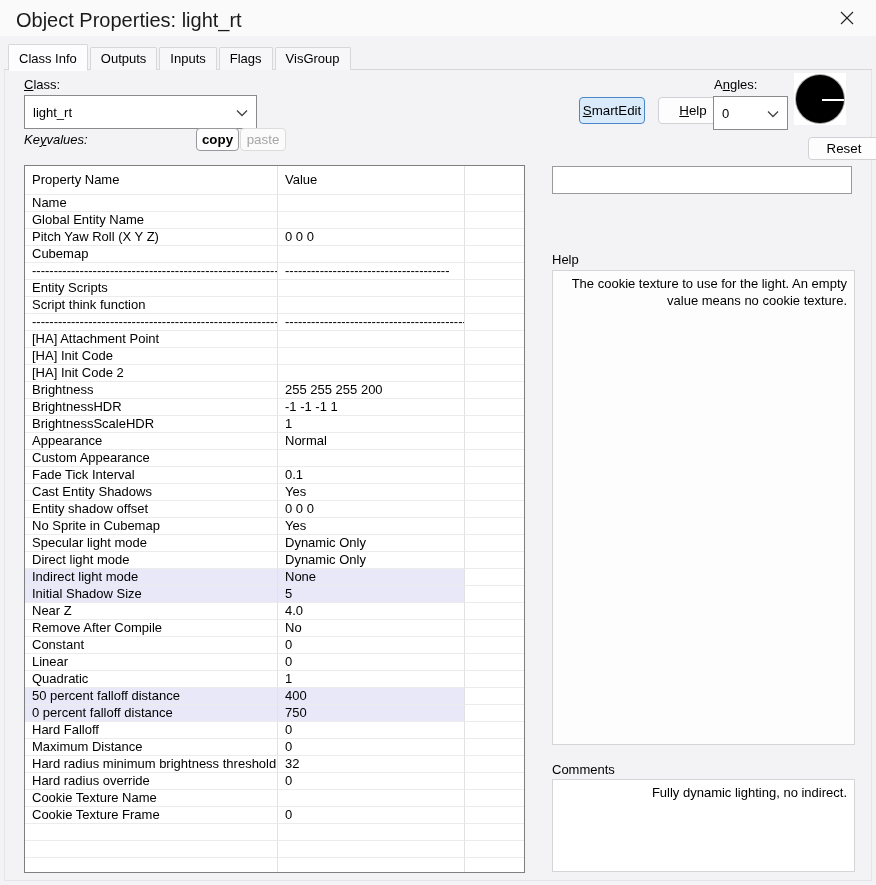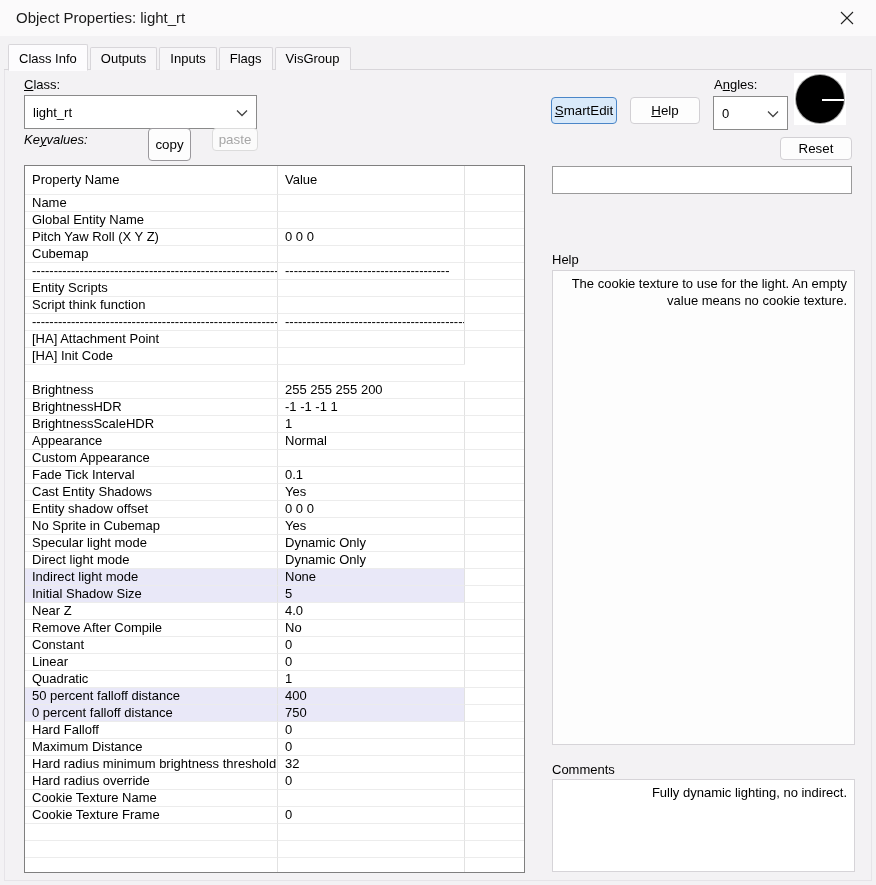--- a/index.html
+++ b/index.html
@@ -10,38 +10,38 @@
     --smartedit-bg:#d9eafa; --smartedit-border:#4a86c8;
     --disabled-text:#a6a6a6; --panel-border:#d6d4d8; --panel-bg:#fdfdfd;
   }
   *{box-sizing:border-box;}
   html,body{margin:0;padding:0;}
   body{font-family:"Liberation Sans",sans-serif;font-size:13px;color:#000;}
   .window{position:relative;width:876px;height:885px;background:var(--dialog-bg);overflow:hidden;}
 
   
   .titlebar{position:absolute;left:0;top:0;width:876px;height:36px;background:var(--titlebar-bg);}
-  .title{position:absolute;left:16px;top:9px;font-size:15px;color:#1b1b1b;}
+  .title{position:absolute;left:16px;top:9px;font-size:20px;color:#1b1b1b;}
   .close-btn{position:absolute;right:8px;top:2px;width:42px;height:32px;display:flex;align-items:center;justify-content:center;cursor:default;}
 
   
   .tabbar{position:absolute;left:4px;top:45px;right:4px;height:25px;border-bottom:1px solid #d8d6da;padding-left:4px;display:flex;align-items:flex-end;}
   .tab{position:relative;top:1px;padding:3px 10px 4px 10px;border:1px solid #d8d6da;border-bottom:none;background:#f7f6f8;margin-right:2px;white-space:nowrap;border-radius:2px 2px 0 0;}
   .tab.active{background:#fdfcfe;padding-top:6px;margin-bottom:-1px;border-bottom:1px solid #fdfcfe;z-index:2;}
   .tabpage{position:absolute;left:4px;top:70px;right:4px;bottom:4px;border:1px solid var(--page-border);border-top:none;}
 
   .lbl{position:absolute;white-space:nowrap;}
   .u{text-decoration:underline;}
 
   
   .combo{position:absolute;background:#fff;border:1px solid var(--combo-border);display:flex;align-items:center;padding:16px 8px;}
   .combo .chev{margin-left:auto;}
 
   
-  .btn{position:absolute;background:var(--btn-bg);border:1px solid var(--btn-border);border-radius:4px;display:flex;align-items:center;justify-content:center;white-space:nowrap;}
+  .btn{position:absolute;background:var(--btn-bg);border:1px solid var(--btn-border);border-radius:4px;display:flex;align-items:center;justify-content:center;white-space:nowrap;margin-left:28px;}
   .btn.copy{border-color:#9a989c;}
   .btn.disabled{color:var(--disabled-text);border-color:#dcdcdc;background:#fbfbfb;}
   .btn.smartedit{background:var(--smartedit-bg);border-color:var(--smartedit-border);}
 
   
   .angle-ctl{position:absolute;left:794px;top:73px;width:52px;height:52px;background:#fff;}
   .angle-circle{position:absolute;left:2px;top:2px;width:48px;height:48px;border-radius:50%;background:#000;box-shadow:0 0 0 1px #a8a8a8;}
   .angle-line{position:absolute;left:26px;top:24px;width:22px;height:2px;background:#fff;}
 
   
@@ -93,21 +93,21 @@
   <div class="combo" style="left:24px;top:95px;width:233px;height:26px;">
     <span>light_rt</span>
     <span class="chev">
       <svg width="12" height="8" viewBox="0 0 12 8">
           <polyline points="1,1.5 6,6.5 11,1.5" fill="none" stroke="#444" stroke-width="1.3"></polyline>
         </svg>
     </span>
   </div>
 
   <span class="lbl" style="left:24px;top:132px;font-style:italic;"><span>Ke</span><span class="u">y</span><span>values:</span></span>
-  <button class="btn copy" style="left:148px;top:128px;width:43px;height:33px;">copy</button>
+  <button class="btn copy" style="left:168px;top:128px;width:43px;height:23px;font-weight:bold;">copy</button>
   <button class="btn disabled" style="left:212px;top:128px;width:46px;height:23px;">paste</button>
 
   <button class="btn smartedit" style="left:551px;top:97px;width:66px;height:27px;">
       <span><span></span><span class="u">S</span><span>martEdit</span></span>
     </button>
   <button class="btn" style="left:630px;top:97px;width:70px;height:27px;">
       <span><span></span><span class="u">H</span><span>elp</span></span>
     </button>
 
   <span class="lbl" style="left:714px;top:77px;"><span>A</span><span class="u">n</span><span>gles:</span></span>
@@ -191,20 +191,21 @@
       <div class="cell cell-extra"></div>
     </div>
 
     <div class="trow">
       <div class="cell cell-name">[HA] Init Code</div>
       <div class="cell cell-value"></div>
       <div class="cell cell-extra"></div>
     </div>
 
     <div class="trow">
+      <div class="cell cell-name">[HA] Init Code 2</div>
       <div class="cell cell-value"></div>
       <div class="cell cell-extra"></div>
     </div>
 
     <div class="trow">
       <div class="cell cell-name">Brightness</div>
       <div class="cell cell-value">255 255 255 200</div>
       <div class="cell cell-extra"></div>
     </div>
 

